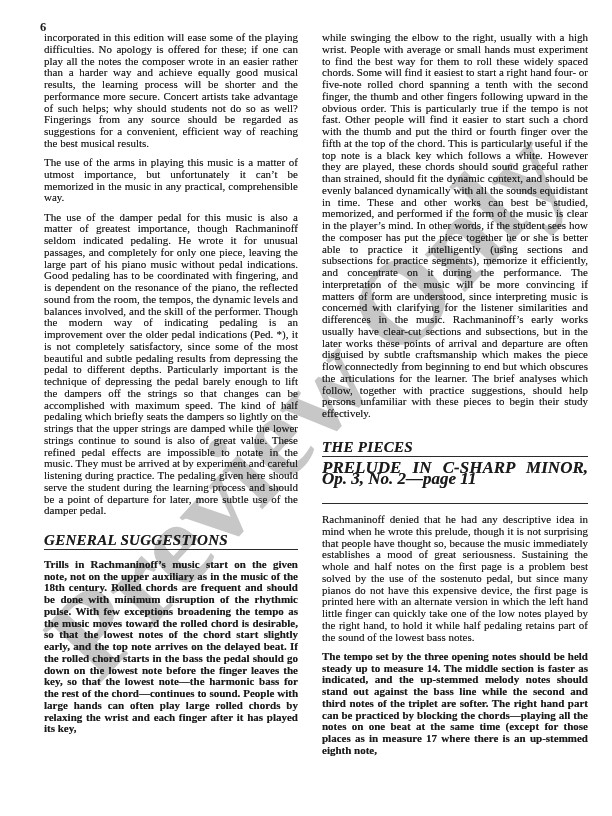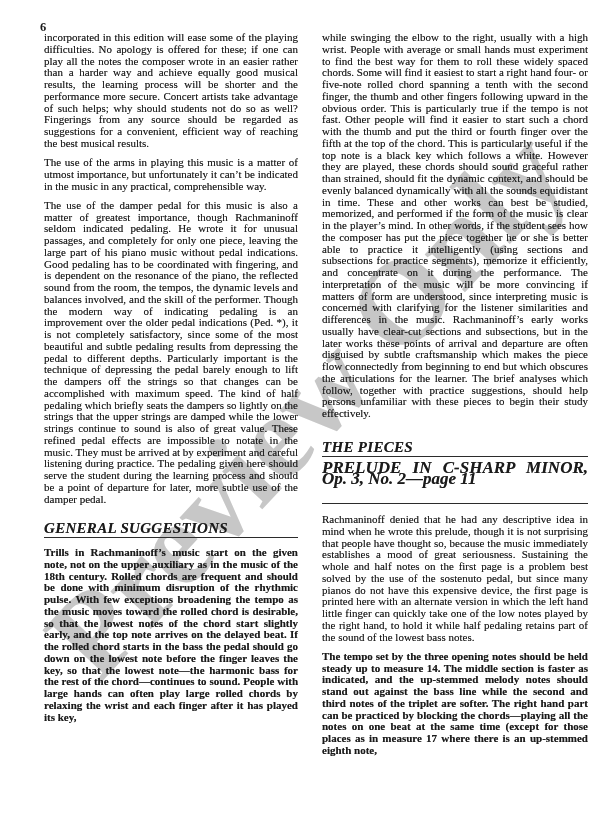--- a/index.html
+++ b/index.html
@@ -63,21 +63,21 @@
 </style>
 </head>
 <body>
 
 <div class="watermark">Preview Only</div>
 
 <div class="pagenum">6</div>
 
 <div class="col col-left">
   <p>incorporated in this edition will ease some of the playing difficulties. No apology is offered for these; if one can play all the notes the composer wrote in an easier rather than a harder way and achieve equally good musical results, the learning process will be shorter and the performance more secure. Concert artists take advantage of such helps; why should students not do so as well? Fingerings from any source should be regarded as suggestions for a convenient, efficient way of reaching the best musical results.</p>
-  <p>The use of the arms in playing this music is a matter of utmost importance, but unfortunately it can’t be indicated in the music in any practical, comprehensible way.</p>
+  <p>The use of the arms in playing this music is a matter of utmost importance, but unfortunately it can’t be memorized in the music in any practical, comprehensible way.</p>
   <p>The use of the damper pedal for this music is also a matter of greatest importance, though Rachmaninoff seldom indicated pedaling. He wrote it for unusual passages, and completely for only one piece, leaving the large part of his piano music without pedal indications. Good pedaling has to be coordinated with fingering, and is dependent on the resonance of the piano, the reflected sound from the room, the tempos, the dynamic levels and balances involved, and the skill of the performer. Though the modern way of indicating pedaling is an improvement over the older pedal indications (Ped. *), it is not completely satisfactory, since some of the most beautiful and subtle pedaling results from depressing the pedal to different depths. Particularly important is the technique of depressing the pedal barely enough to lift the dampers off the strings so that changes can be accomplished with maximum speed. The kind of half pedaling which briefly seats the dampers so lightly on the strings that the upper strings are damped while the lower strings continue to sound is also of great value. These refined pedal effects are impossible to notate in the music. They must be arrived at by experiment and careful listening during practice. The pedaling given here should serve the student during the learning process and should be a point of departure for later, more subtle use of the damper pedal.</p>
   <div class="sec-heading">GENERAL SUGGESTIONS</div>
   <p>Trills in Rachmaninoff’s music start on the given note, not on the upper auxiliary as in the music of the 18th century. Rolled chords are frequent and should be done with minimum disruption of the rhythmic pulse. With few exceptions broadening the tempo as the music moves toward the rolled chord is desirable, so that the lowest notes of the chord start slightly early, and the top note arrives on the delayed beat. If the rolled chord starts in the bass the pedal should go down on the lowest note before the finger leaves the key, so that the lowest note—the harmonic bass for the rest of the chord—continues to sound. People with large hands can often play large rolled chords by relaxing the wrist and each finger after it has played its key,</p>
 </div>
 
 <div class="col col-right">
   <p>while swinging the elbow to the right, usually with a high wrist. People with average or small hands must experiment to find the best way for them to roll these widely spaced chords. Some will find it easiest to start a right hand four- or five-note rolled chord spanning a tenth with the second finger, the thumb and other fingers following upward in the obvious order. This is particularly true if the tempo is not fast. Other people will find it easier to start such a chord with the thumb and put the third or fourth finger over the fifth at the top of the chord. This is particularly useful if the top note is a black key which follows a white. However they are played, these chords should sound graceful rather than strained, should fit the dynamic context, and should be evenly balanced dynamically with all the sounds equidistant in time. These and other works can best be studied, memorized, and performed if the form of the music is clear in the player’s mind. In other words, if the student sees how the composer has put the piece together he or she is better able to practice it intelligently (using sections and subsections for practice segments), memorize it efficiently, and concentrate on it during the performance. The interpretation of the music will be more convincing if matters of form are understood, since interpreting music is concerned with clarifying for the listener similarities and differences in the music. Rachmaninoff’s early works usually have clear-cut sections and subsections, but in the later works these points of arrival and departure are often disguised by subtle craftsmanship which makes the piece flow connectedly from beginning to end but which obscures the articulations for the learner. The brief analyses which follow, together with practice suggestions, should help persons unfamiliar with these pieces to begin their study effectively.</p>
   <div class="sec-heading">THE PIECES</div>
   <div class="sub-heading">PRELUDE IN C-SHARP MINOR, Op. 3, No. 2—page 11</div>
   <p>Rachmaninoff denied that he had any descriptive idea in mind when he wrote this prelude, though it is not surprising that people have thought so, because the music immediately establishes a mood of great seriousness. Sustaining the whole and half notes on the first page is a problem best solved by the use of the sostenuto pedal, but since many pianos do not have this expensive device, the first page is printed here with an alternate version in which the left hand little finger can quickly take one of the low notes played by the right hand, to hold it while half pedaling retains part of the sound of the lowest bass notes.</p>

